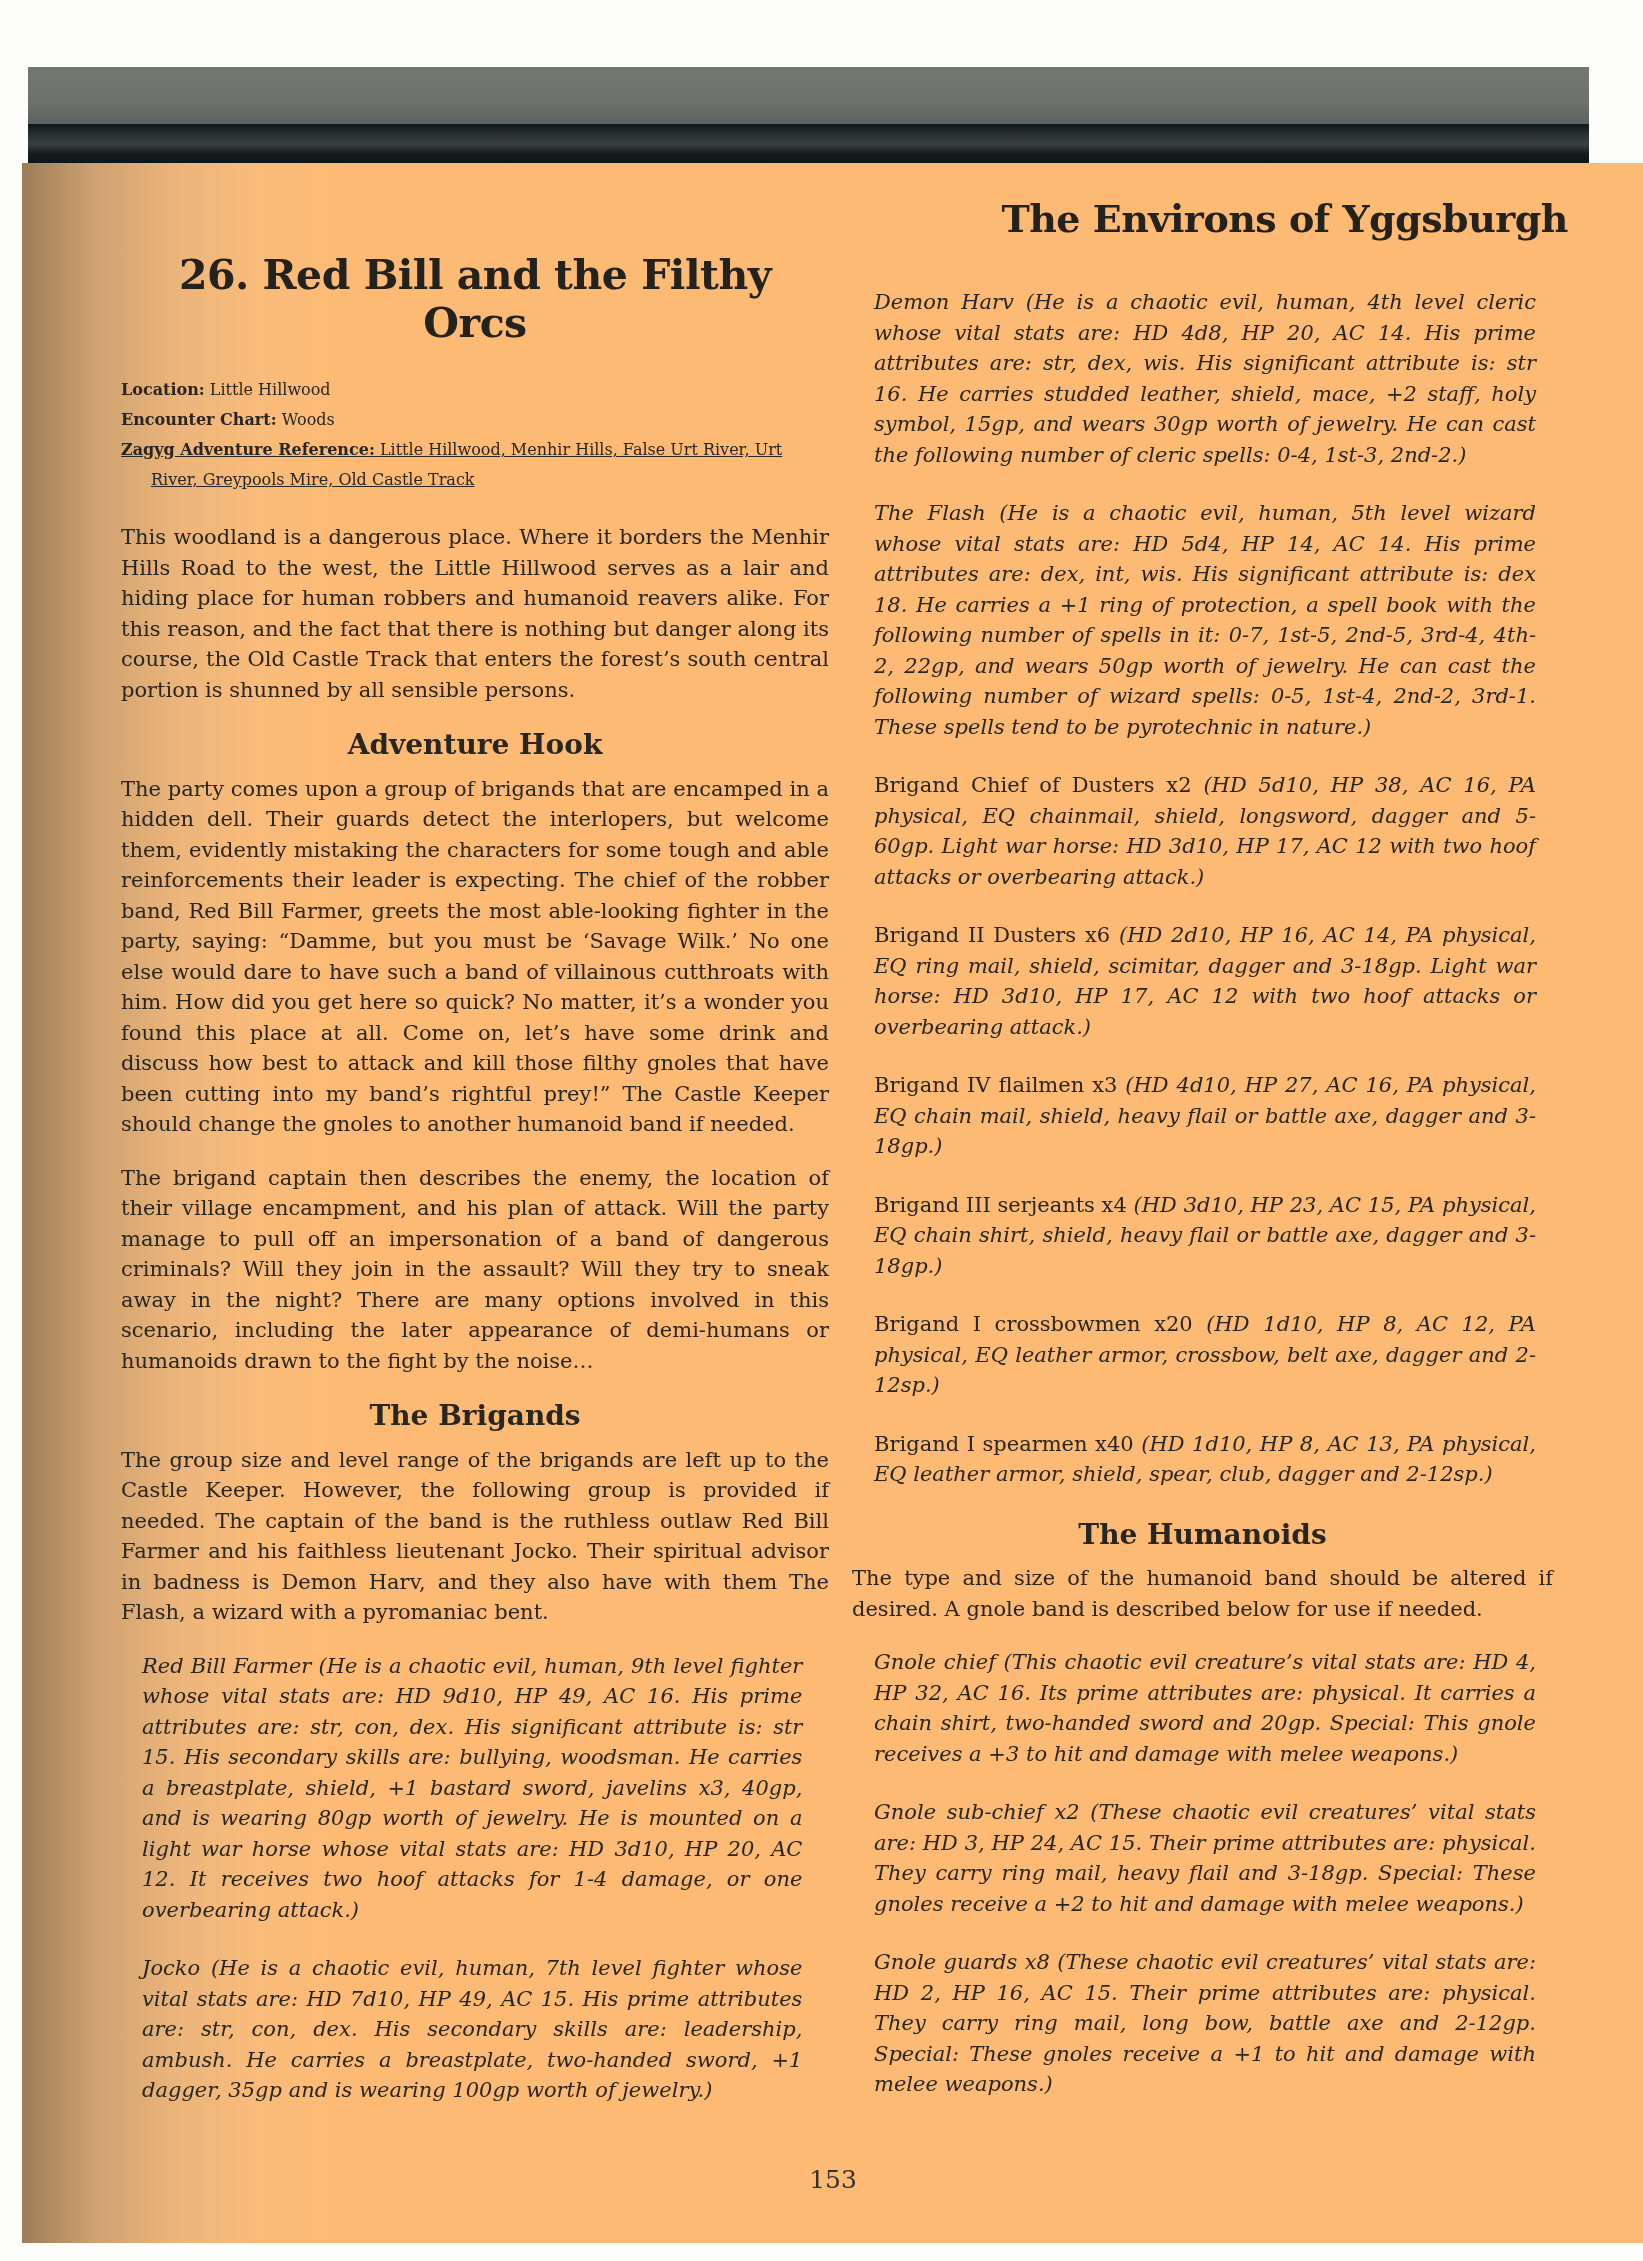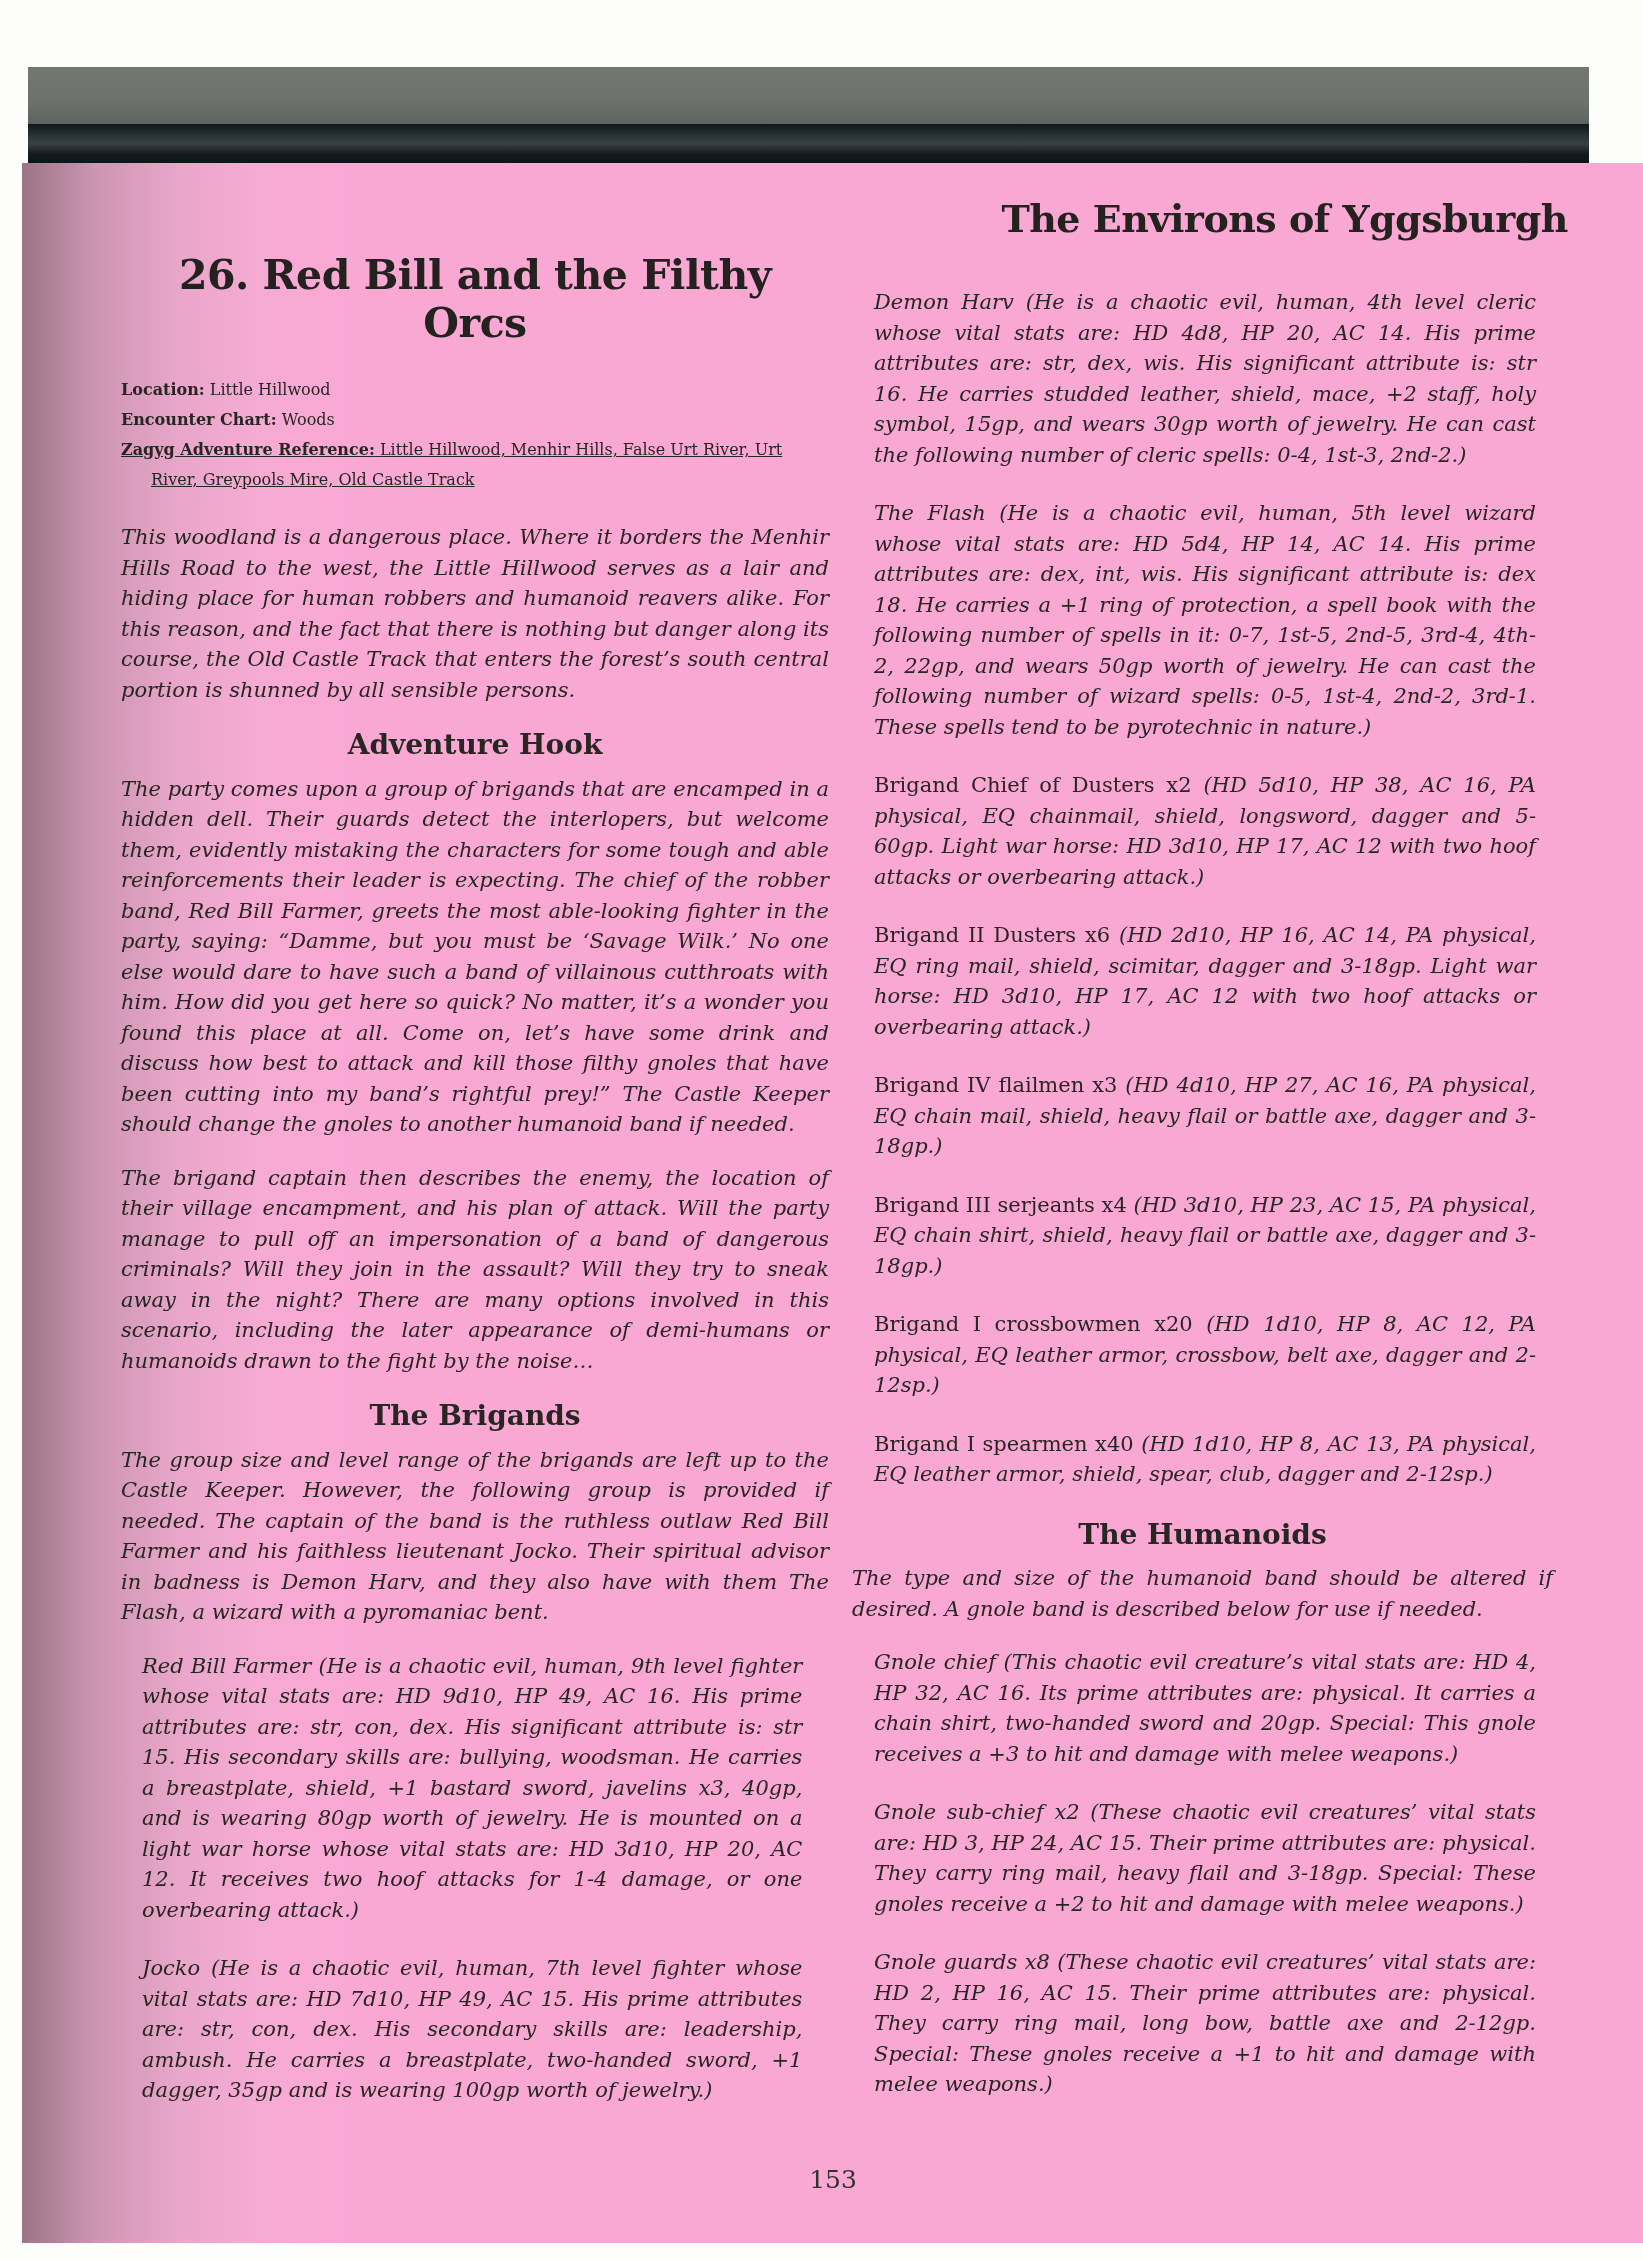--- a/index.html
+++ b/index.html
@@ -28,21 +28,21 @@
     position: absolute;
     left: 28px; top: 124px;
     width: 1561px; height: 40px;
     background: linear-gradient(180deg, #10171b 0%, #2e383a 35%, #39403f 50%, #141b1f 75%, #0e1518 100%);
   }
   
   .page {
     position: absolute;
     left: 22px; top: 163px;
     width: 1622px; height: 2080px;
-    background: #f9a8d4;
+    background: #fdba74;
     color: #282622;
   }
   .gutter-shadow {
     position: absolute;
     left: 0; top: 0; bottom: 0;
     width: 329px;
     background: linear-gradient(to right,
       rgba(62,64,61,0.50) 0%,
       rgba(110,110,107,0.32) 22%,
       rgba(160,159,155,0.18) 48%,
@@ -88,21 +88,20 @@
     padding-left: 30px;
     text-indent: -30px;
     text-decoration: underline;
   }
   .meta-block { margin-bottom: 27px; }
   .body {
     font-size: 21px;
     line-height: 30.5px;
     text-align: justify;
     margin-bottom: 23px;
-    font-style: italic;
   }
   h2.sect {
     margin: 21px 0 12.6px 0;
     text-align: center;
     font-size: 28px;
     font-weight: 700;
   }
   .statblock {
     font-size: 21px;
     line-height: 30.5px;

